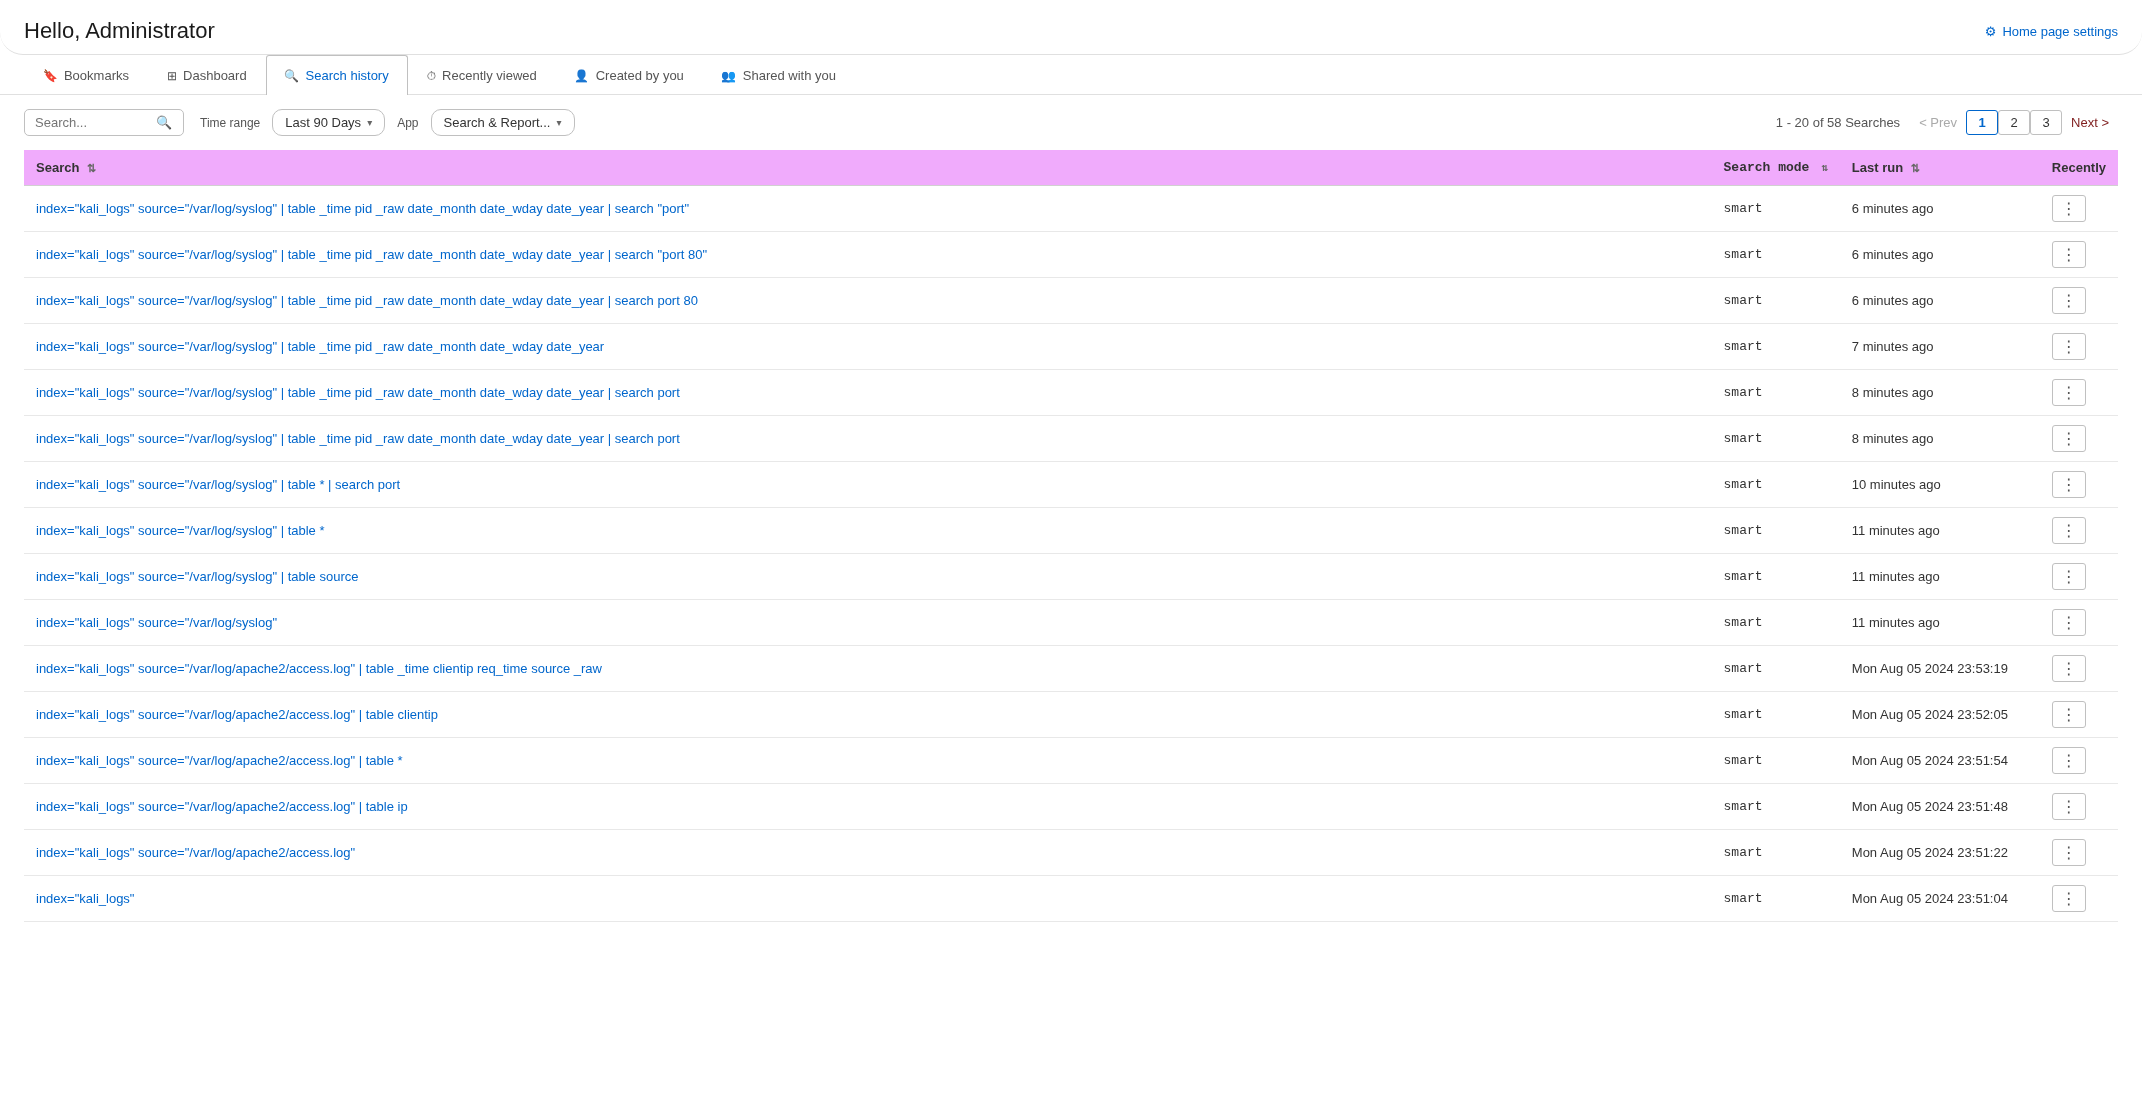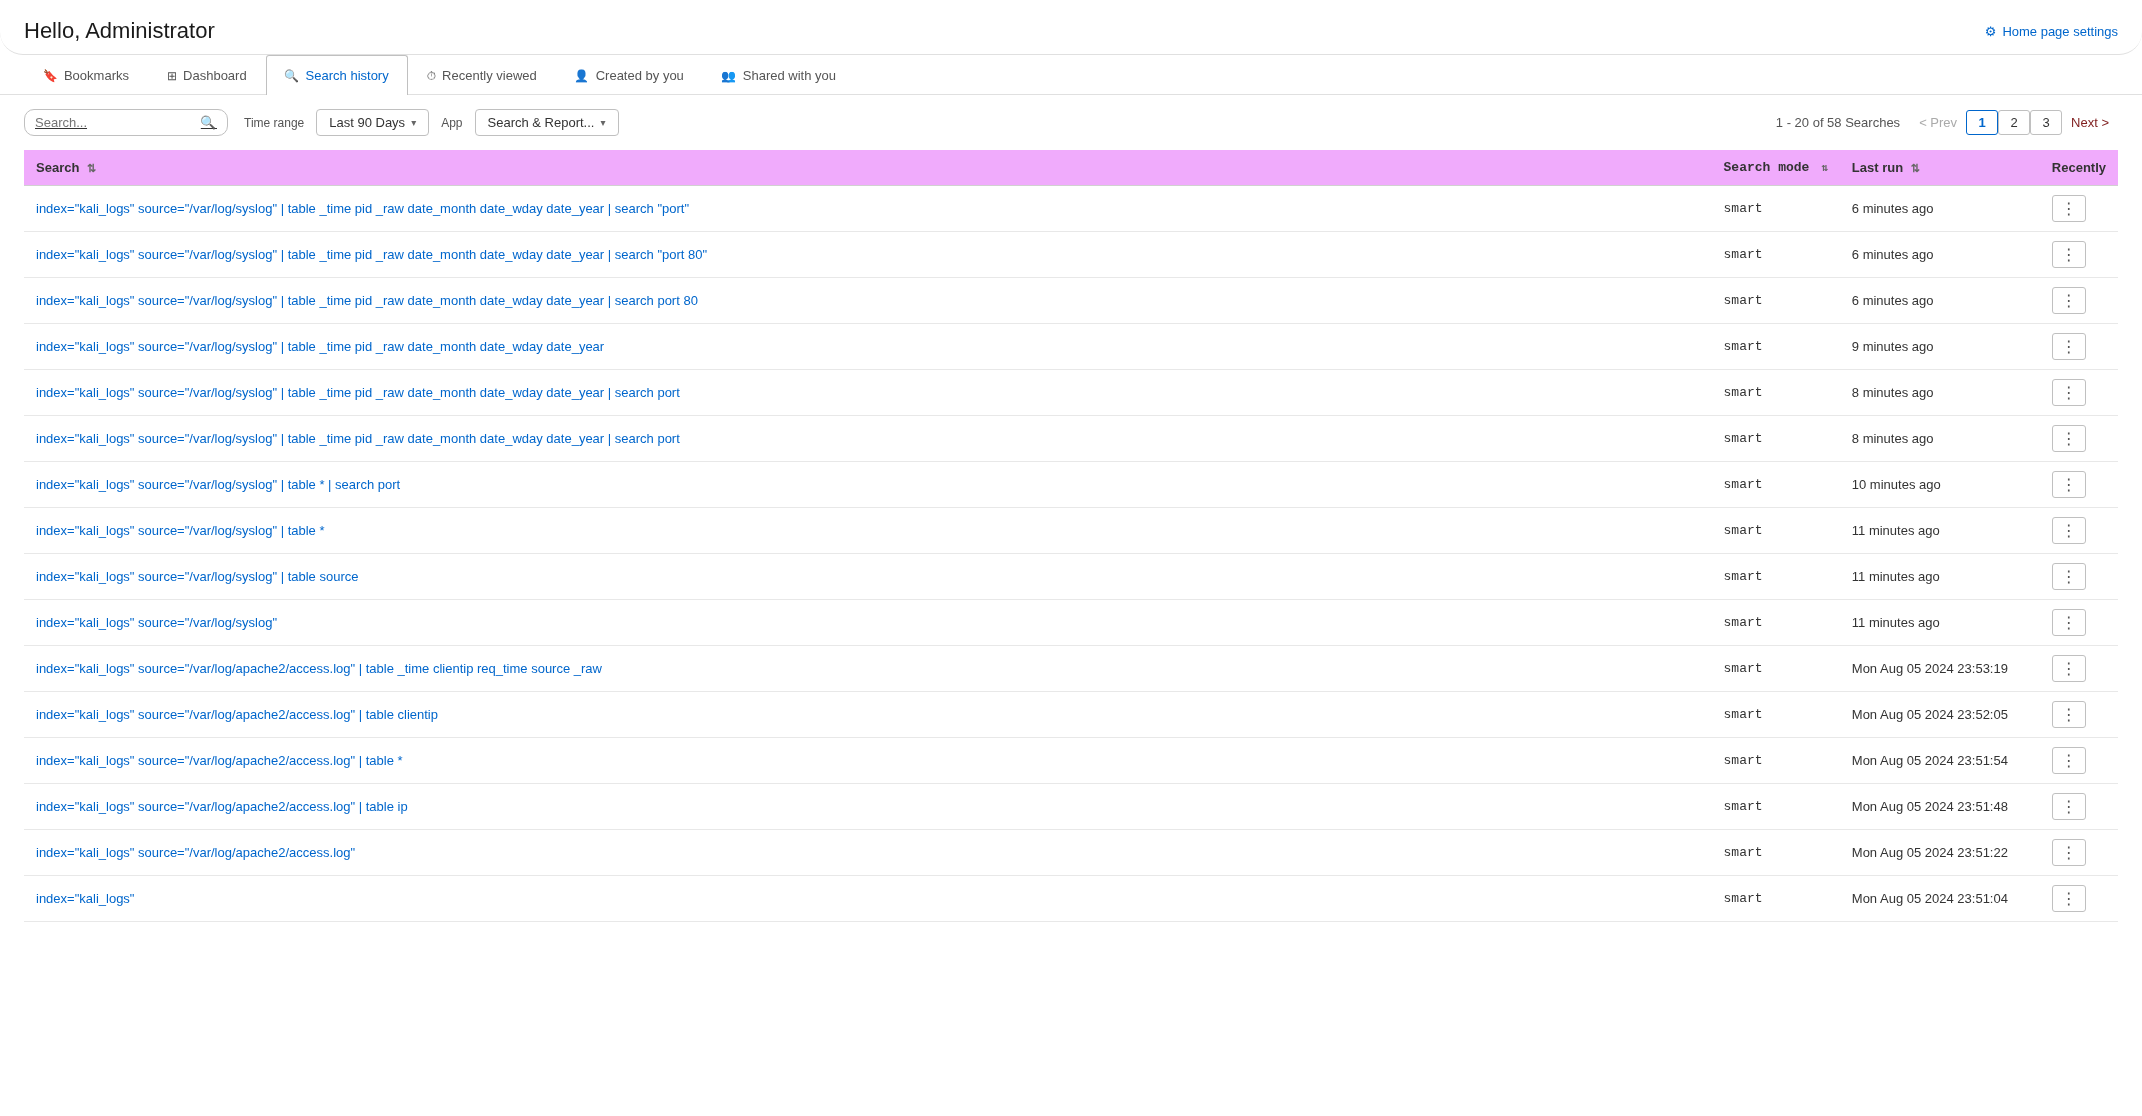--- a/index.html
+++ b/index.html
@@ -45,34 +45,33 @@
 
     .toolbar {
       display: flex;
       align-items: center;
       padding: 14px 24px;
       gap: 12px;
     }
     .search-box {
       display: flex; align-items: center;
       border: 1px solid #c0c0c0;
-      border-radius: 10px;
+      border-radius: 5px;
       padding: 5px 10px;
-      width: 204px;
+      width: 160px;
       gap: 6px;
-      text-decoration: underline;
     }
     .search-box input {
       border: none; outline: none; font-size: 13px; width: 100%; color: #333;
     }
     .search-icon { color: #777; font-size: 13px; }
 
     .dropdown-btn {
       display: flex; align-items: center; gap: 6px;
-      border: 1px solid #c0c0c0; border-radius: 4px;
+      border: 1px solid #c0c0c0; border-radius: 10px;
       padding: 5px 12px;
       font-size: 13px; color: #333;
       cursor: pointer; background: #fff;
       white-space: nowrap;
     }
     .caret { font-size: 10px; color: #666; }
 
     .pagination {
       margin-left: auto;
       display: flex; align-items: center; gap: 0;
@@ -227,21 +226,21 @@
     <td class="col-lastrun">6 minutes ago</td>
     <td class="col-actions actions-cell">
       <button class="actions-btn">⋮</button>
     </td>
   </tr>
         <tr>
     <td class="col-search">
       <a href="#" class="search-link">index="kali_logs" source="/var/log/syslog" | table _time pid _raw date_month date_wday date_year</a>
     </td>
     <td class="col-mode">smart</td>
-    <td class="col-lastrun">9 minutes ago</td>
+    <td class="col-lastrun">7 minutes ago</td>
     <td class="col-actions actions-cell">
       <button class="actions-btn">⋮</button>
     </td>
   </tr>
         <tr>
     <td class="col-search">
       <a href="#" class="search-link">index="kali_logs" source="/var/log/syslog" | table _time pid _raw date_month date_wday date_year | search port</a>
     </td>
     <td class="col-mode">smart</td>
     <td class="col-lastrun">8 minutes ago</td>

